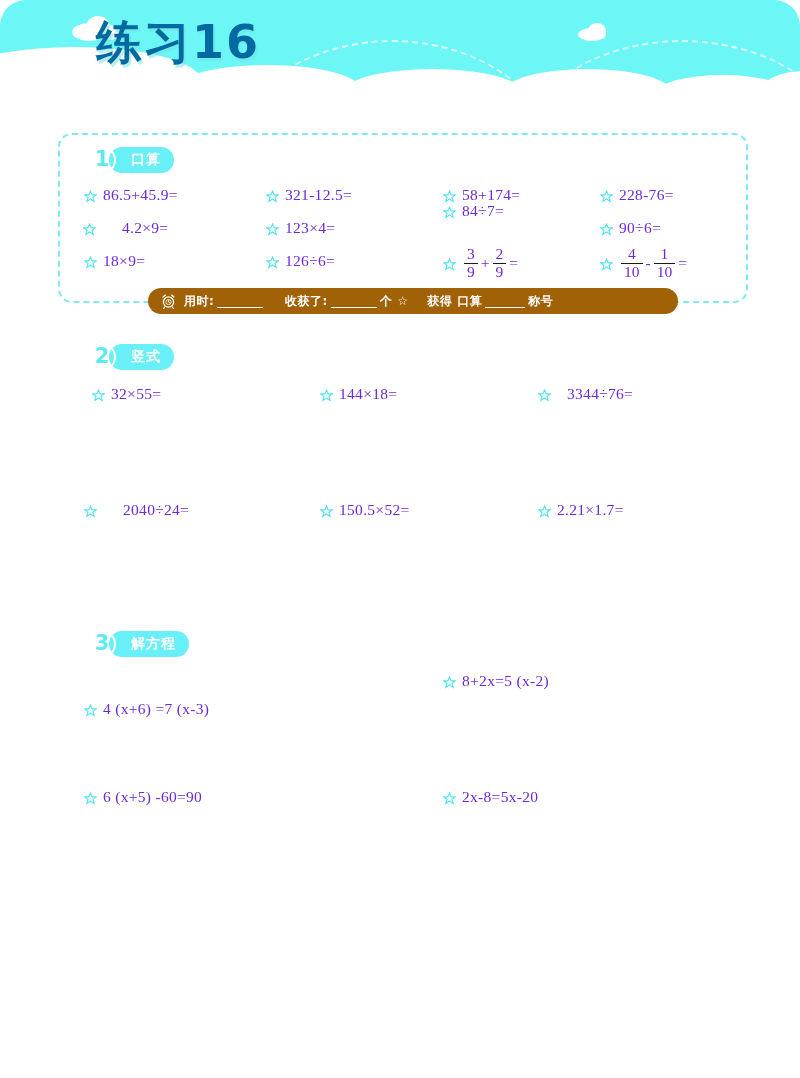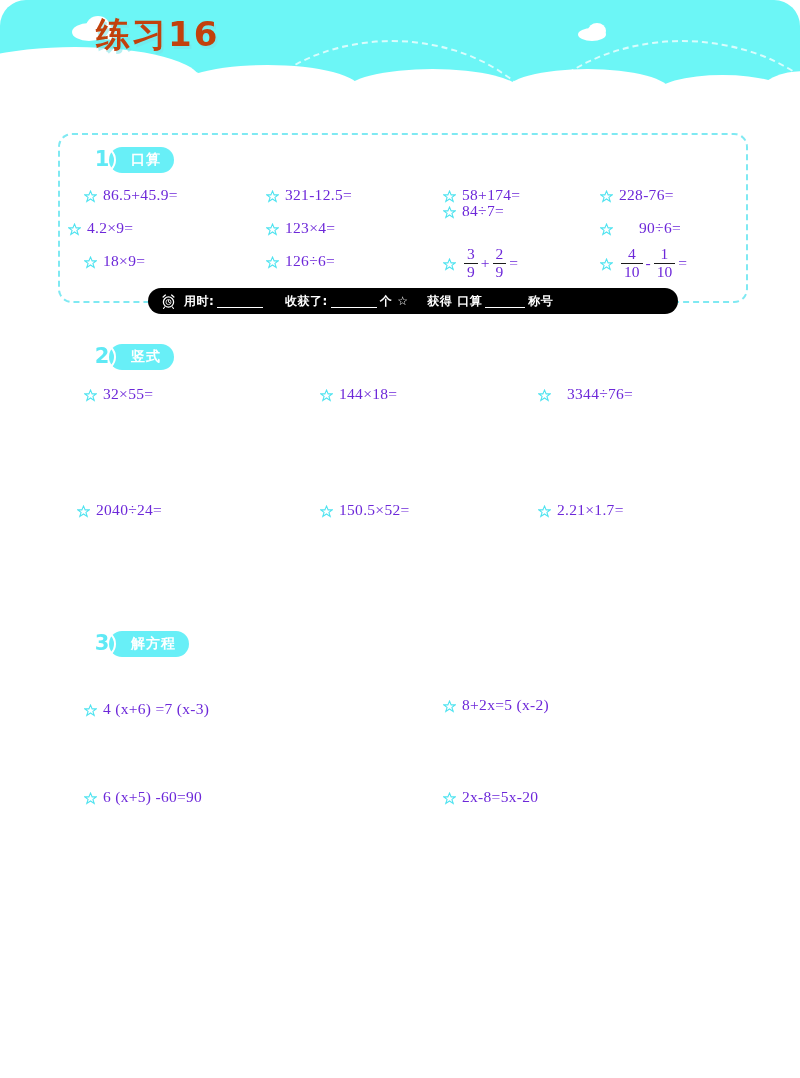--- a/index.html
+++ b/index.html
@@ -58,23 +58,23 @@
   .scallop {
     position: absolute;
     bottom: 0;
     background: #ffffff;
     border-radius: 50% 50% 0 0;
   }
   .banner-title {
     position: absolute;
     left: 96px; top: 12px;
     font-family: "DejaVu Sans", sans-serif;
-    font-size: 34px;
+    font-size: 46px;
     font-weight: bold;
-    color: #c2410c;
+    color: #0369a1;
     letter-spacing: 2px;
     text-shadow: 2px 3px 0 rgba(120,225,230,.55);
     z-index: 5;
     white-space: nowrap;
   }
 
   
   .dashed-box {
     position: absolute;
     left: 58px; top: 133px;
@@ -167,21 +167,21 @@
   }
   .frac .num { padding: 0 3px; }
   .frac .den { padding: 0 3px; border-top: 1.2px solid #1a1a1a; }
   .op { padding: 0 1px; }
 
   
   .statusbar {
     position: absolute;
     left: 148px; top: 288px;
     width: 530px; height: 26px;
-    background: #000000;
+    background: #a16207;
     border-radius: 13px;
     display: flex;
     align-items: center;
     padding-left: 12px;
     box-sizing: border-box;
   }
   .clock-icon { flex: none; width: 17px; height: 18px; margin-right: 7px; }
   .status-text {
     font-family: "DejaVu Sans", sans-serif;
     font-size: 12px;
@@ -250,39 +250,39 @@
       </svg>
     <span class="prob-text">58+174=</span>
   </div>
   <div class="prob" style="left:600px; top:186px;">
     <svg class="star" viewBox="0 0 24 24">
         <polygon points="12,2 15,9 22.5,9 16.5,13.6 18.8,21 12,16.5 5.2,21 7.5,13.6 1.5,9 9,9" fill="none" stroke="#4fe3f0" stroke-width="2"></polygon>
       </svg>
     <span class="prob-text">228-76=</span>
   </div>
 
-  <div class="prob" style="left:68px; top:219px;">
+  <div class="prob" style="left:83px; top:219px;gap:20px;">
     <svg class="star" viewBox="0 0 24 24">
         <polygon points="12,2 15,9 22.5,9 16.5,13.6 18.8,21 12,16.5 5.2,21 7.5,13.6 1.5,9 9,9" fill="none" stroke="#4fe3f0" stroke-width="2"></polygon>
       </svg>
     <span class="prob-text">4.2×9=</span>
   </div>
   <div class="prob" style="left:266px; top:219px;">
     <svg class="star" viewBox="0 0 24 24">
         <polygon points="12,2 15,9 22.5,9 16.5,13.6 18.8,21 12,16.5 5.2,21 7.5,13.6 1.5,9 9,9" fill="none" stroke="#4fe3f0" stroke-width="2"></polygon>
       </svg>
     <span class="prob-text">123×4=</span>
   </div>
   <div class="prob" style="left:443px; top:202px;">
     <svg class="star" viewBox="0 0 24 24">
         <polygon points="12,2 15,9 22.5,9 16.5,13.6 18.8,21 12,16.5 5.2,21 7.5,13.6 1.5,9 9,9" fill="none" stroke="#4fe3f0" stroke-width="2"></polygon>
       </svg>
     <span class="prob-text">84÷7=</span>
   </div>
-  <div class="prob" style="left:600px; top:219px;gap:20px;">
+  <div class="prob" style="left:600px; top:219px;">
     <svg class="star" viewBox="0 0 24 24">
         <polygon points="12,2 15,9 22.5,9 16.5,13.6 18.8,21 12,16.5 5.2,21 7.5,13.6 1.5,9 9,9" fill="none" stroke="#4fe3f0" stroke-width="2"></polygon>
       </svg>
     <span class="prob-text">90÷6=</span>
   </div>
 
   <div class="prob" style="left:84px; top:252px;">
     <svg class="star" viewBox="0 0 24 24">
         <polygon points="12,2 15,9 22.5,9 16.5,13.6 18.8,21 12,16.5 5.2,21 7.5,13.6 1.5,9 9,9" fill="none" stroke="#4fe3f0" stroke-width="2"></polygon>
       </svg>
@@ -359,40 +359,40 @@
 
   <div class="badge" style="left:88px; top:344px;">
     <div class="badge-pill">
       <span class="badge-label">竖式</span>
     </div>
     <div class="badge-circle">
       <span class="badge-num">2</span>
     </div>
   </div>
 
-  <div class="prob" style="left:84px; top:385px;">
+  <div class="prob" style="left:92px; top:385px;">
     <svg class="star" viewBox="0 0 24 24">
         <polygon points="12,2 15,9 22.5,9 16.5,13.6 18.8,21 12,16.5 5.2,21 7.5,13.6 1.5,9 9,9" fill="none" stroke="#4fe3f0" stroke-width="2"></polygon>
       </svg>
     <span class="prob-text">32×55=</span>
   </div>
   <div class="prob" style="left:320px; top:385px;">
     <svg class="star" viewBox="0 0 24 24">
         <polygon points="12,2 15,9 22.5,9 16.5,13.6 18.8,21 12,16.5 5.2,21 7.5,13.6 1.5,9 9,9" fill="none" stroke="#4fe3f0" stroke-width="2"></polygon>
       </svg>
     <span class="prob-text">144×18=</span>
   </div>
   <div class="prob" style="left:538px; top:385px;gap:10px;">
     <svg class="star" viewBox="0 0 24 24">
         <polygon points="12,2 15,9 22.5,9 16.5,13.6 18.8,21 12,16.5 5.2,21 7.5,13.6 1.5,9 9,9" fill="none" stroke="#4fe3f0" stroke-width="2"></polygon>
       </svg>
     <span class="prob-text">3344÷76=</span>
   </div>
 
-  <div class="prob" style="left:77px; top:501px;">
+  <div class="prob" style="left:84px; top:501px;gap:20px;">
     <svg class="star" viewBox="0 0 24 24">
         <polygon points="12,2 15,9 22.5,9 16.5,13.6 18.8,21 12,16.5 5.2,21 7.5,13.6 1.5,9 9,9" fill="none" stroke="#4fe3f0" stroke-width="2"></polygon>
       </svg>
     <span class="prob-text">2040÷24=</span>
   </div>
   <div class="prob" style="left:320px; top:501px;">
     <svg class="star" viewBox="0 0 24 24">
         <polygon points="12,2 15,9 22.5,9 16.5,13.6 18.8,21 12,16.5 5.2,21 7.5,13.6 1.5,9 9,9" fill="none" stroke="#4fe3f0" stroke-width="2"></polygon>
       </svg>
     <span class="prob-text">150.5×52=</span>
@@ -412,21 +412,21 @@
       <span class="badge-num">3</span>
     </div>
   </div>
 
   <div class="prob" style="left:84px; top:672px;margin-top:28px;">
     <svg class="star" viewBox="0 0 24 24">
         <polygon points="12,2 15,9 22.5,9 16.5,13.6 18.8,21 12,16.5 5.2,21 7.5,13.6 1.5,9 9,9" fill="none" stroke="#4fe3f0" stroke-width="2"></polygon>
       </svg>
     <span class="prob-text">4 (x+6) =7 (x-3)</span>
   </div>
-  <div class="prob" style="left:443px; top:696px;">
+  <div class="prob" style="left:443px; top:672px;">
     <svg class="star" viewBox="0 0 24 24">
         <polygon points="12,2 15,9 22.5,9 16.5,13.6 18.8,21 12,16.5 5.2,21 7.5,13.6 1.5,9 9,9" fill="none" stroke="#4fe3f0" stroke-width="2"></polygon>
       </svg>
     <span class="prob-text">8+2x=5 (x-2)</span>
   </div>
 
   <div class="prob" style="left:84px; top:788px;">
     <svg class="star" viewBox="0 0 24 24">
         <polygon points="12,2 15,9 22.5,9 16.5,13.6 18.8,21 12,16.5 5.2,21 7.5,13.6 1.5,9 9,9" fill="none" stroke="#4fe3f0" stroke-width="2"></polygon>
       </svg>

